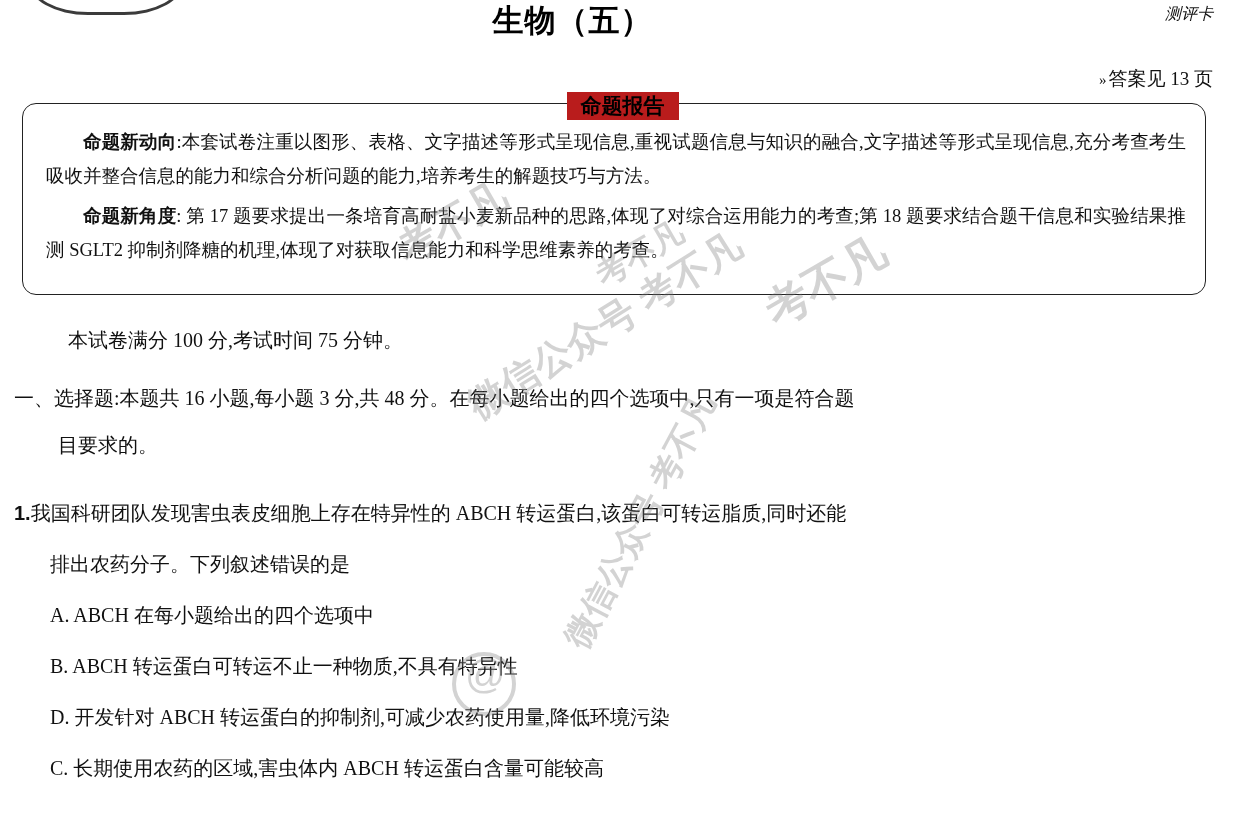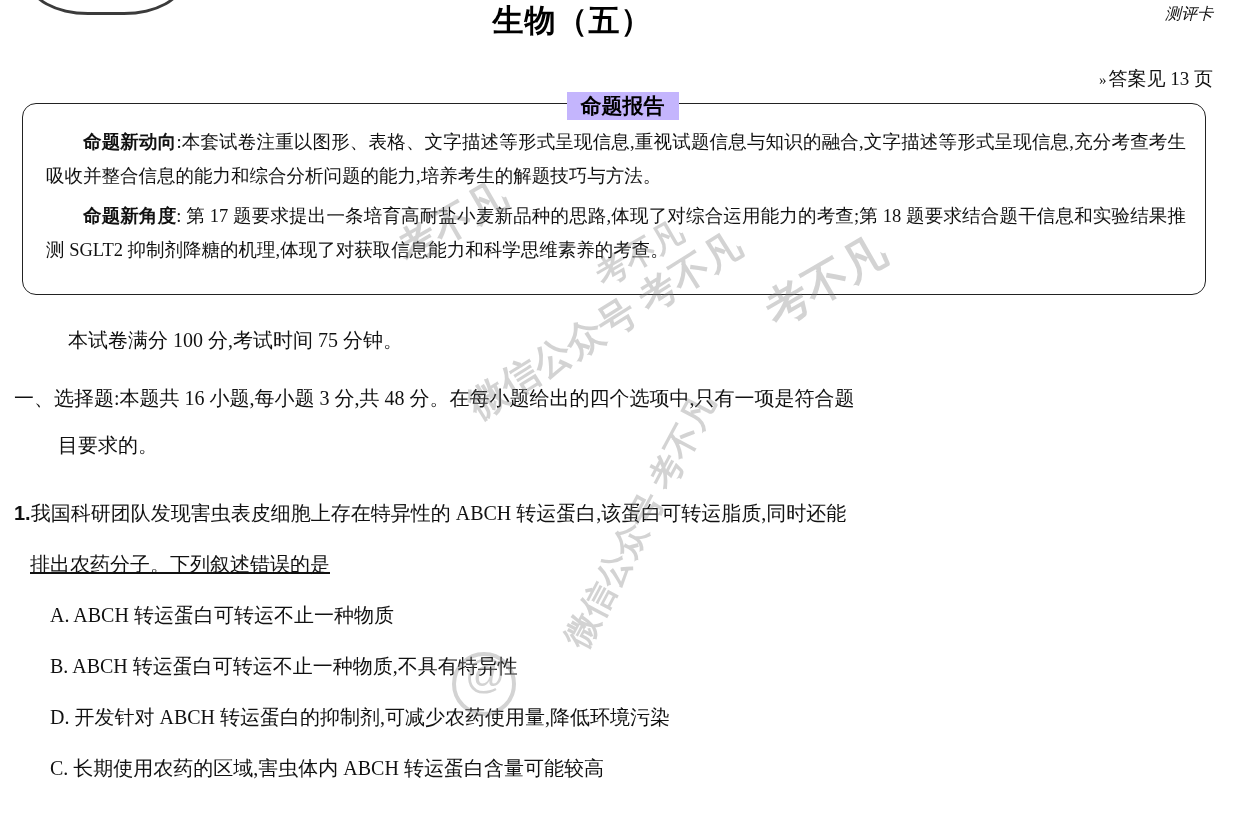--- a/index.html
+++ b/index.html
@@ -88,21 +88,21 @@
   .report-legend {
     position: absolute;
     top: 92px;
     left: 0;
     width: 1245px;
     text-align: center;
     pointer-events: none;
   }
   .report-legend span {
     display: inline-block;
-    background: #c4b5fd;
+    background: #b91c1c;
     padding: 0 14px;
     font-family: "Liberation Sans", sans-serif;
     font-weight: bold;
     font-size: 21px;
     color: #000;
   }
   .report-body {
     position: absolute;
     top: 125px;
     left: 46px;
@@ -148,22 +148,21 @@
     width: 1215px;
     font-size: 20px;
     line-height: 51px;
   }
   .q1 .qnum {
     font-family: "Liberation Sans", sans-serif;
     font-weight: bold;
   }
   .q1 .stem2 {
     display: block;
-    margin-left: 16px;
-    text-decoration: underline;
+    margin-left: 36px;
   }
   .opt {
     display: block;
     margin-left: 36px;
   }
 
   
   .wm {
     position: absolute;
     color: rgba(120,120,120,0.33);
@@ -228,21 +227,21 @@
 <div class="score-line">本试卷满分 100 分,考试时间 75 分钟。</div>
 
 <div class="section-one">
   <span>一、选择题:本题共 16 小题,每小题 3 分,共 48 分。在每小题给出的四个选项中,只有一项是符合题</span>
   <span class="ind">目要求的。</span>
 </div>
 
 <div class="q1">
   <span class="qnum">1.</span><span>我国科研团队发现害虫表皮细胞上存在特异性的 ABCH 转运蛋白,该蛋白可转运脂质,同时还能</span>
   <span class="stem2">排出农药分子。下列叙述错误的是</span>
-  <span class="opt">A. ABCH 转运蛋白可转运不止一种物质</span>
+  <span class="opt">A. ABCH 在每小题给出的四个选项中</span>
   <span class="opt">B. ABCH 转运蛋白可转运不止一种物质,不具有特异性</span>
   <span class="opt">D. 开发针对 ABCH 转运蛋白的抑制剂,可减少农药使用量,降低环境污染</span>
   <span class="opt">C. 长期使用农药的区域,害虫体内 ABCH 转运蛋白含量可能较高</span>
 </div>
 
 <div class="wm wm1">考不凡</div>
 <div class="wm wm2">考不凡</div>
 <div class="wm wm3">微信公众号 考不凡</div>
 <div class="wm wm4">考不凡</div>
 <div class="wm wm5">微信公众号 考不凡</div>

